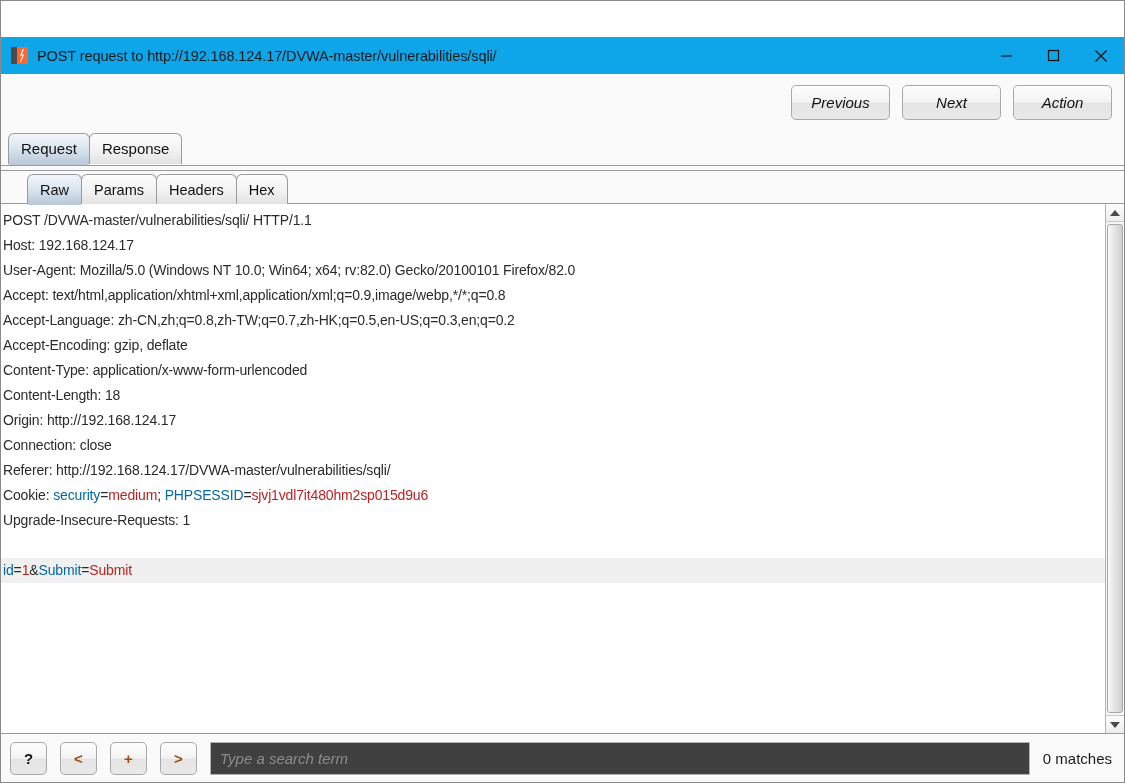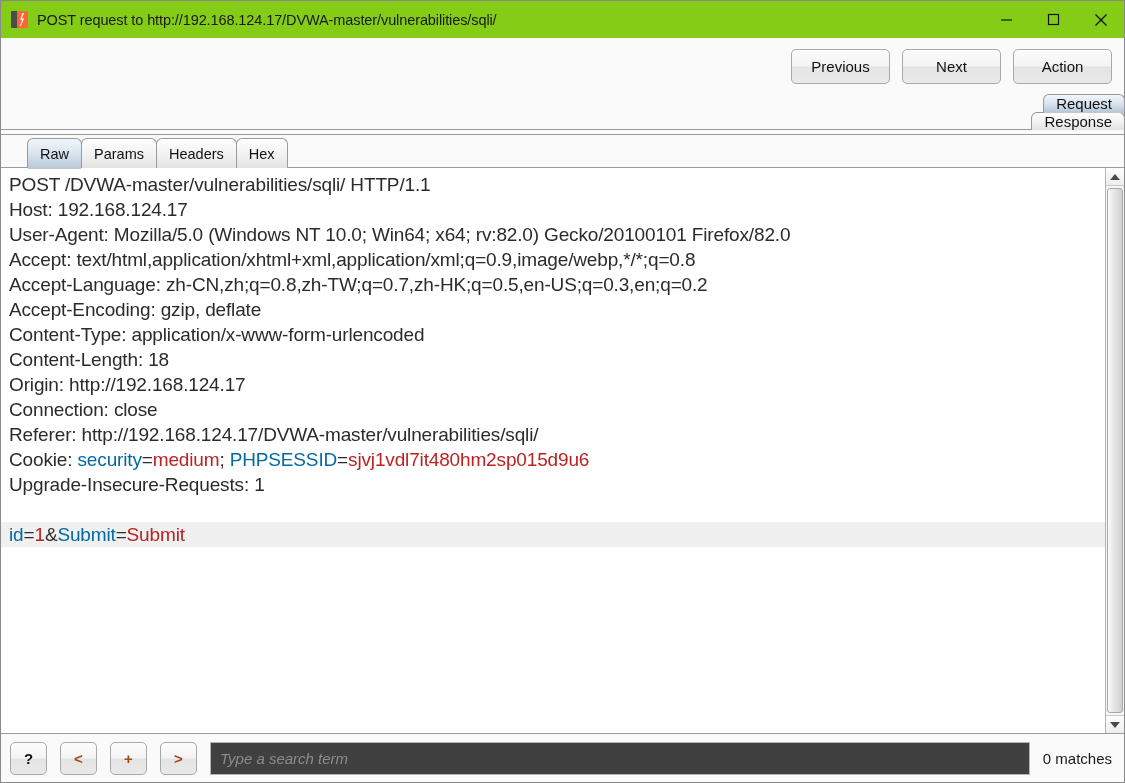--- a/index.html
+++ b/index.html
@@ -22,24 +22,25 @@
     flex-direction: column;
     background: #ffffff;
     box-sizing: border-box;
     border: 1px solid #8a8a8a;
   }
 
   
   .titlebar {
     height: 37px;
     min-height: 37px;
-    background: #84cc16;
-    display: flex;
-    align-items: center;
-    position: relative;
+    background: #0ea5e9;
+    display: flex;
+    align-items: center;
+    position: relative;
+    margin-top: 36px;
   }
   .app-icon {
     width: 17px;
     height: 17px;
     margin-left: 10px;
     margin-right: 9px;
     display: flex;
     flex-shrink: 0;
     border-radius: 1px;
     overflow: hidden;
@@ -105,33 +106,33 @@
     border: 1px solid #a9a9a9;
     border-radius: 5px;
     background: linear-gradient(to bottom, #fcfcfc 0%, #f4f4f4 48%, #e4e4e4 52%, #e9e9e9 100%);
     font-size: 15px;
     color: #111111;
     display: flex;
     align-items: center;
     justify-content: center;
     box-shadow: 0 1px 0 rgba(255,255,255,0.8) inset;
     box-sizing: border-box;
+    font-style: italic;
   }
 
   
   .tabstrip-outer {
     height: 36px;
     min-height: 36px;
     background: #fafafa;
     display: flex;
-    align-items: flex-end;
+    align-items: center;
     padding-left: 7px;
     position: relative;
     box-sizing: border-box;
-    flex-direction: column;
   }
   .tabstrip-outer::after {
     content: "";
     position: absolute;
     left: 0; right: 0; bottom: 0;
     height: 1px;
     background: #9a9a9a;
   }
   .tab {
     height: 31px;
@@ -212,24 +213,24 @@
   .editor {
     flex: 1;
     position: relative;
     overflow: hidden;
     padding-top: 4px;
     box-sizing: border-box;
   }
   .line {
     height: 25px;
     line-height: 25px;
-    font-size: 19px;
+    font-size: 14px;
     color: #2b2b2b;
     white-space: pre;
-    padding-left: 8px;
+    padding-left: 2px;
     letter-spacing: -0.15px;
   }
   .line.blank { color: transparent; }
   .line.highlight { background: #f0f0f0; }
   .tok-name { color: #0369a1; }
   .tok-val  { color: #bb2222; }
   .tok-plain { color: #2b2b2b; }
 
   
   .vscroll {

